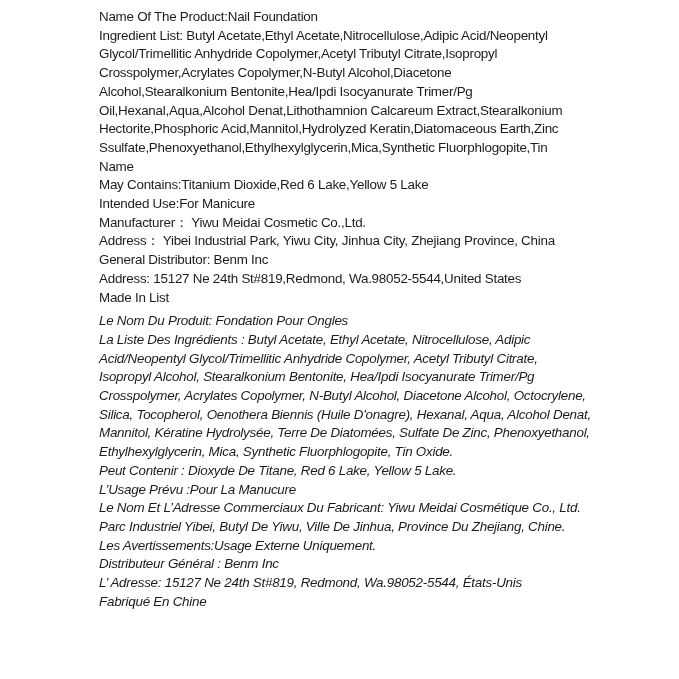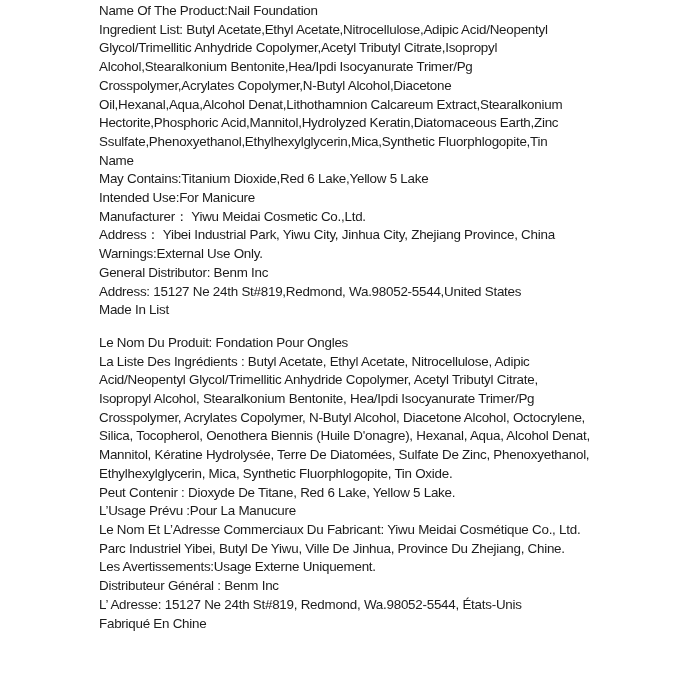--- a/index.html
+++ b/index.html
@@ -11,55 +11,55 @@
     position: relative;
     width: 679px;
     height: 679px;
     background: #ffffff;
     overflow: hidden;
     font-family: "Liberation Sans", sans-serif;
     color: #1c1c1c;
   }
   .label-body {
     position: absolute;
-    top: 2px;
+    top: 8px;
     left: 99px;
     right: 0;
   }
   .section .line {
     font-size: 13.4px;
     line-height: 18.7px;
     letter-spacing: -0.25px;
     white-space: nowrap;
     font-weight: 400;
   }
   .section-french {
-    margin-top: 14px;
+    margin-top: 5px;
+    font-style: italic;
   }
 </style>
 </head>
 <body>
 
 <div class="page">
   <div class="label-body">
     <div class="section section-english">
         <div class="line">Name Of The Product:Nail Foundation</div>
         <div class="line">Ingredient List: Butyl Acetate,Ethyl Acetate,Nitrocellulose,Adipic Acid/Neopentyl</div>
         <div class="line">Glycol/Trimellitic Anhydride Copolymer,Acetyl Tributyl Citrate,Isopropyl</div>
+        <div class="line">Crosspolymer,Acrylates Copolymer,N-Butyl Alcohol,Diacetone</div>
         <div class="line">Alcohol,Stearalkonium Bentonite,Hea/Ipdi Isocyanurate Trimer/Pg</div>
-        <div class="line">Crosspolymer,Acrylates Copolymer,N-Butyl Alcohol,Diacetone</div>
         <div class="line">Oil,Hexanal,Aqua,Alcohol Denat,Lithothamnion Calcareum Extract,Stearalkonium</div>
         <div class="line">Hectorite,Phosphoric Acid,Mannitol,Hydrolyzed Keratin,Diatomaceous Earth,Zinc</div>
         <div class="line">Ssulfate,Phenoxyethanol,Ethylhexylglycerin,Mica,Synthetic Fluorphlogopite,Tin</div>
         <div class="line">Name</div>
         <div class="line">May Contains:Titanium Dioxide,Red 6 Lake,Yellow 5 Lake</div>
         <div class="line">Intended Use:For Manicure</div>
         <div class="line">Manufacturer： Yiwu Meidai Cosmetic Co.,Ltd.</div>
         <div class="line">Address： Yibei Industrial Park, Yiwu City, Jinhua City, Zhejiang Province, China</div>
-        <div class="line">Warnings:External Use Only.</div>
         <div class="line">General Distributor: Benm Inc</div>
         <div class="line">Address: 15127 Ne 24th St#819,Redmond, Wa.98052-5544,United States</div>
         <div class="line">Made In List</div>
       </div>
     <div class="section section-french">
         <div class="line">Le Nom Du Produit: Fondation Pour Ongles</div>
         <div class="line">La Liste Des Ingrédients : Butyl Acetate, Ethyl Acetate, Nitrocellulose, Adipic</div>
         <div class="line">Acid/Neopentyl Glycol/Trimellitic Anhydride Copolymer, Acetyl Tributyl Citrate,</div>
         <div class="line">Isopropyl Alcohol, Stearalkonium Bentonite, Hea/Ipdi Isocyanurate Trimer/Pg</div>
         <div class="line">Crosspolymer, Acrylates Copolymer, N-Butyl Alcohol, Diacetone Alcohol, Octocrylene,</div>

